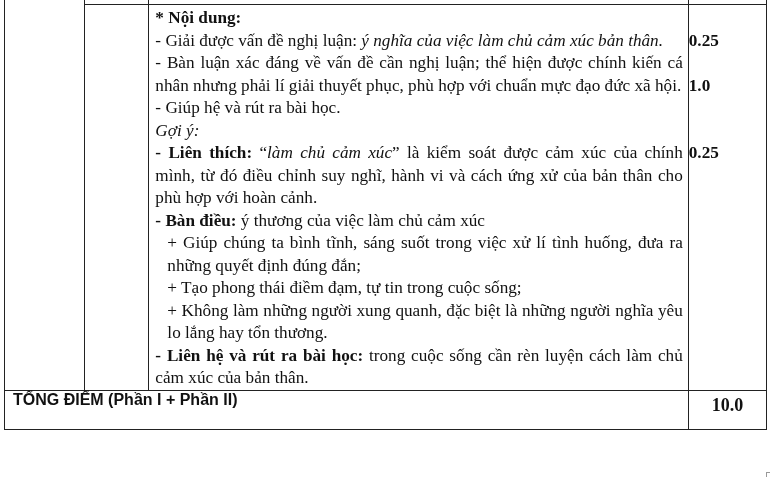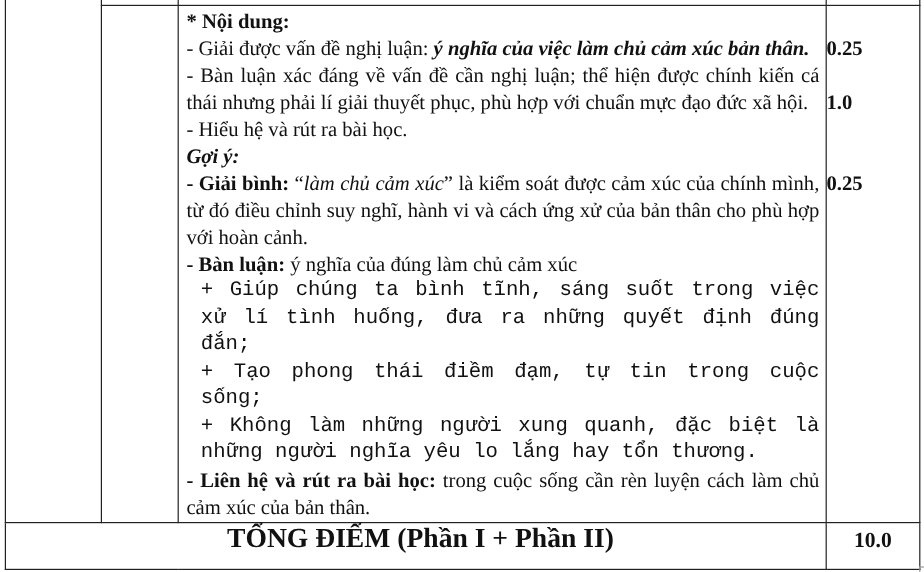--- a/index.html
+++ b/index.html
@@ -11,26 +11,26 @@
   table.grading td { border: 1.5px solid #222; vertical-align: top; padding: 0; }
   .c1 { width: 80px; }
   .c2 { width: 64px; }
   .c3 { width: 538px; }
   .c4 { width: 78px; }
   .prev-row td { height: 17px; }
   .content-cell { padding: 2px 5px 0 6px !important; font-size: 17.2px; line-height: 22.5px; text-align: justify; }
   .content-cell p { margin: 0; }
   .b { font-weight: bold; }
   .i { font-style: italic; }
-  .bi { font-weight: bold; font-style: italic; }
-  .indent { padding-left: 12px; font-family: Liberation Mono, monospace; }
+  .bi { font-weight: normal; font-style: italic; }
+  .indent { padding-left: 12px; }
   .score-cell { text-align: left; font-weight: bold; font-size: 17.2px; line-height: 22.5px; padding-top: 2px !important; }
   .score-line { height: 22.5px; }
   .total-row td { height: 34px; vertical-align: middle; }
-  .total-label { font-weight: bold; font-size: 23px; padding-left: 8px !important; font-family: Liberation Serif, serif; text-align: center; }
+  .total-label { font-weight: bold; font-size: 16px; padding-left: 8px !important; font-family: Liberation Sans, sans-serif; }
   .total-score { font-weight: bold; font-size: 18px; text-align: center; vertical-align: top !important; padding-top: 4px !important; }
   .corner-mark { position: absolute; left: 766px; top: 472px; width: 4px; height: 4px;
                  border-left: 1px solid #999; border-top: 1px solid #999; }
 </style>
 </head>
 <body>
 
 <div class="page">
   <table class="grading">
     <colgroup>
@@ -44,25 +44,25 @@
       <td rowspan="2"></td>
       <td></td>
       <td></td>
       <td></td>
     </tr>
     <tr>
       <td></td>
       <td class="content-cell">
         <p class="b">* Nội dung:</p>
         <p><span>- Giải được vấn đề nghị luận: </span><span class="bi">ý nghĩa của việc làm chủ cảm xúc bản thân.</span></p>
-        <p>- Bàn luận xác đáng về vấn đề cần nghị luận; thể hiện được chính kiến cá thái nhưng phải lí giải thuyết phục, phù hợp với chuẩn mực đạo đức xã hội.</p>
-        <p>- Hiểu hệ và rút ra bài học.</p>
+        <p>- Bàn luận xác đáng về vấn đề cần nghị luận; thể hiện được chính kiến cá nhân nhưng phải lí giải thuyết phục, phù hợp với chuẩn mực đạo đức xã hội.</p>
+        <p>- Giúp hệ và rút ra bài học.</p>
         <p class="bi">Gợi ý:</p>
-        <p><span class="b">- Giải bình:</span><span> “</span><span class="i">làm chủ cảm xúc</span><span>”</span><span> là kiểm soát được cảm xúc của chính mình, từ đó điều chỉnh suy nghĩ, hành vi và cách ứng xử của bản thân cho phù hợp với hoàn cảnh.</span></p>
-        <p><span class="b">- Bàn luận:</span><span> ý nghĩa của đúng làm chủ cảm xúc</span></p>
+        <p><span class="b">- Liên thích:</span><span> “</span><span class="i">làm chủ cảm xúc</span><span>”</span><span> là kiểm soát được cảm xúc của chính mình, từ đó điều chỉnh suy nghĩ, hành vi và cách ứng xử của bản thân cho phù hợp với hoàn cảnh.</span></p>
+        <p><span class="b">- Bàn điều:</span><span> ý thương của việc làm chủ cảm xúc</span></p>
         <p class="indent">+ Giúp chúng ta bình tĩnh, sáng suốt trong việc xử lí tình huống, đưa ra những quyết định đúng đắn;</p>
         <p class="indent">+ Tạo phong thái điềm đạm, tự tin trong cuộc sống;</p>
         <p class="indent">+ Không làm những người xung quanh, đặc biệt là những người nghĩa yêu lo lắng hay tổn thương.</p>
         <p><span class="b">- Liên hệ và rút ra bài học:</span><span> trong cuộc sống cần rèn luyện cách làm chủ cảm xúc của bản thân.</span></p>
       </td>
       <td class="score-cell">
         <div class="score-line"></div>
         <div class="score-line">0.25</div>
         <div class="score-line"></div>
         <div class="score-line">1.0</div>

